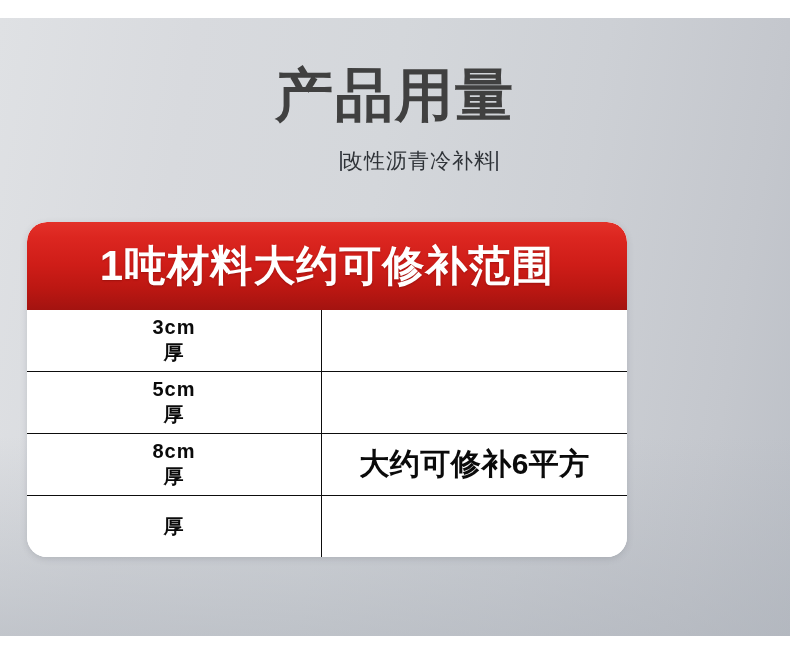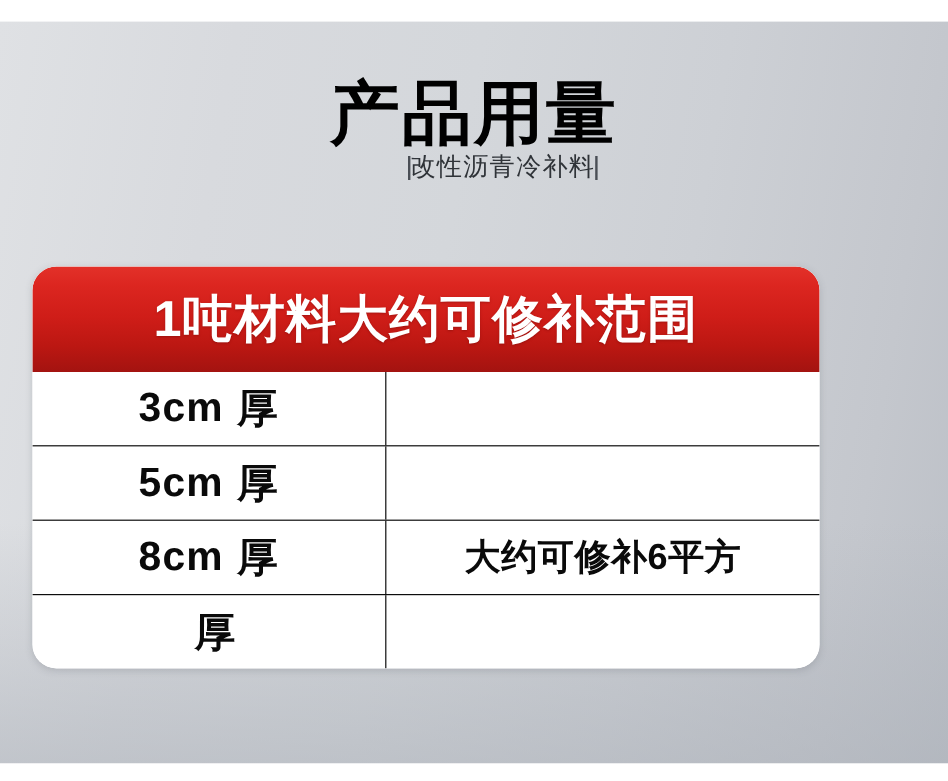--- a/index.html
+++ b/index.html
@@ -53,26 +53,26 @@
     top: 62px;
     width: 790px;
     text-align: center;
     z-index: 3;
   }
   .main-title {
     font-family: "Liberation Sans", "DejaVu Sans", sans-serif;
     font-size: 58px;
     line-height: 66px;
     font-weight: bold;
-    color: #000000;
+    color: #404040;
     letter-spacing: 2px;
     margin: 0;
   }
   .subtitle-row {
-    margin-top: 0;
+    margin-top: 21px;
     display: flex;
     align-items: center;
     justify-content: center;
     padding-left: 48px;
   }
   .sub-bar {
     display: inline-block;
     width: 2px;
     height: 20px;
     background: #4a4e55;
@@ -83,21 +83,21 @@
     line-height: 24px;
     color: #2f3338;
     letter-spacing: 1px;
   }
 
   
   .card {
     position: absolute;
     left: 27px;
     top: 222px;
-    width: 656px;
+    width: 600px;
     border-radius: 20px;
     background: #ffffff;
     box-shadow: 0 2px 6px rgba(90,95,105,0.22);
     overflow: hidden;
     z-index: 3;
   }
 
   .card-header {
     height: 88px;
     background: linear-gradient(180deg,
@@ -137,23 +137,24 @@
     align-items: center;
     justify-content: center;
     height: 100%;
     box-sizing: border-box;
     font-family: "Liberation Sans", "DejaVu Sans", sans-serif;
     color: #0a0a0a;
   }
   .cell-thickness {
     width: 295px;
     border-right: 1.6px solid #0d0d0d;
-    font-size: 34px;
+    font-size: 20px;
     font-weight: bold;
     letter-spacing: 1px;
+    flex-direction: column;
   }
   .cell-thickness .unit-gap {
     display: inline-block;
     width: 11px;
   }
   .cell-coverage {
     flex: 1;
     font-size: 30px;
     font-weight: bold;
     letter-spacing: 0.5px;

